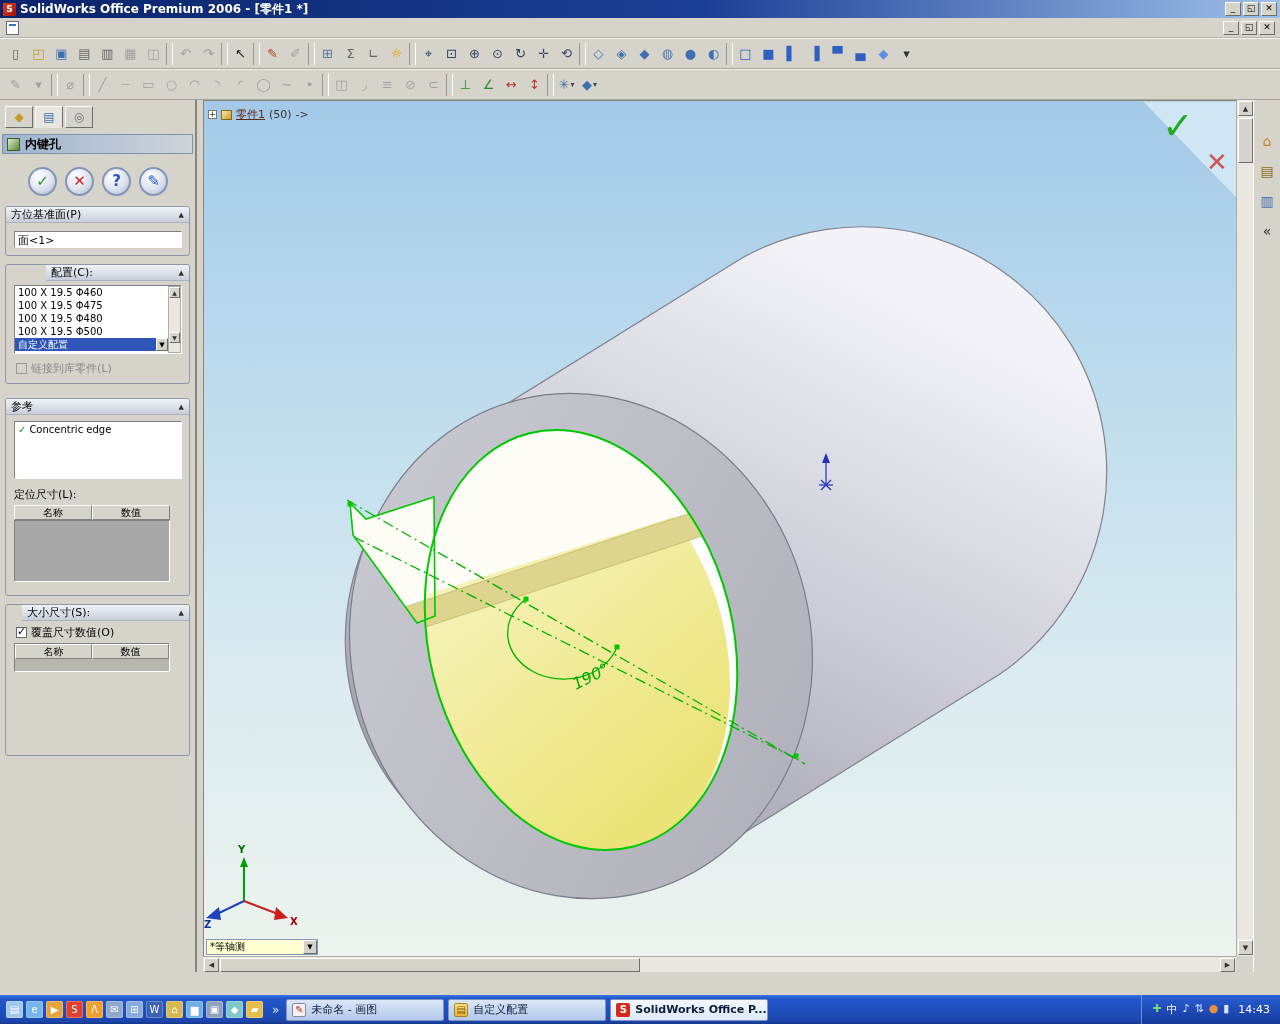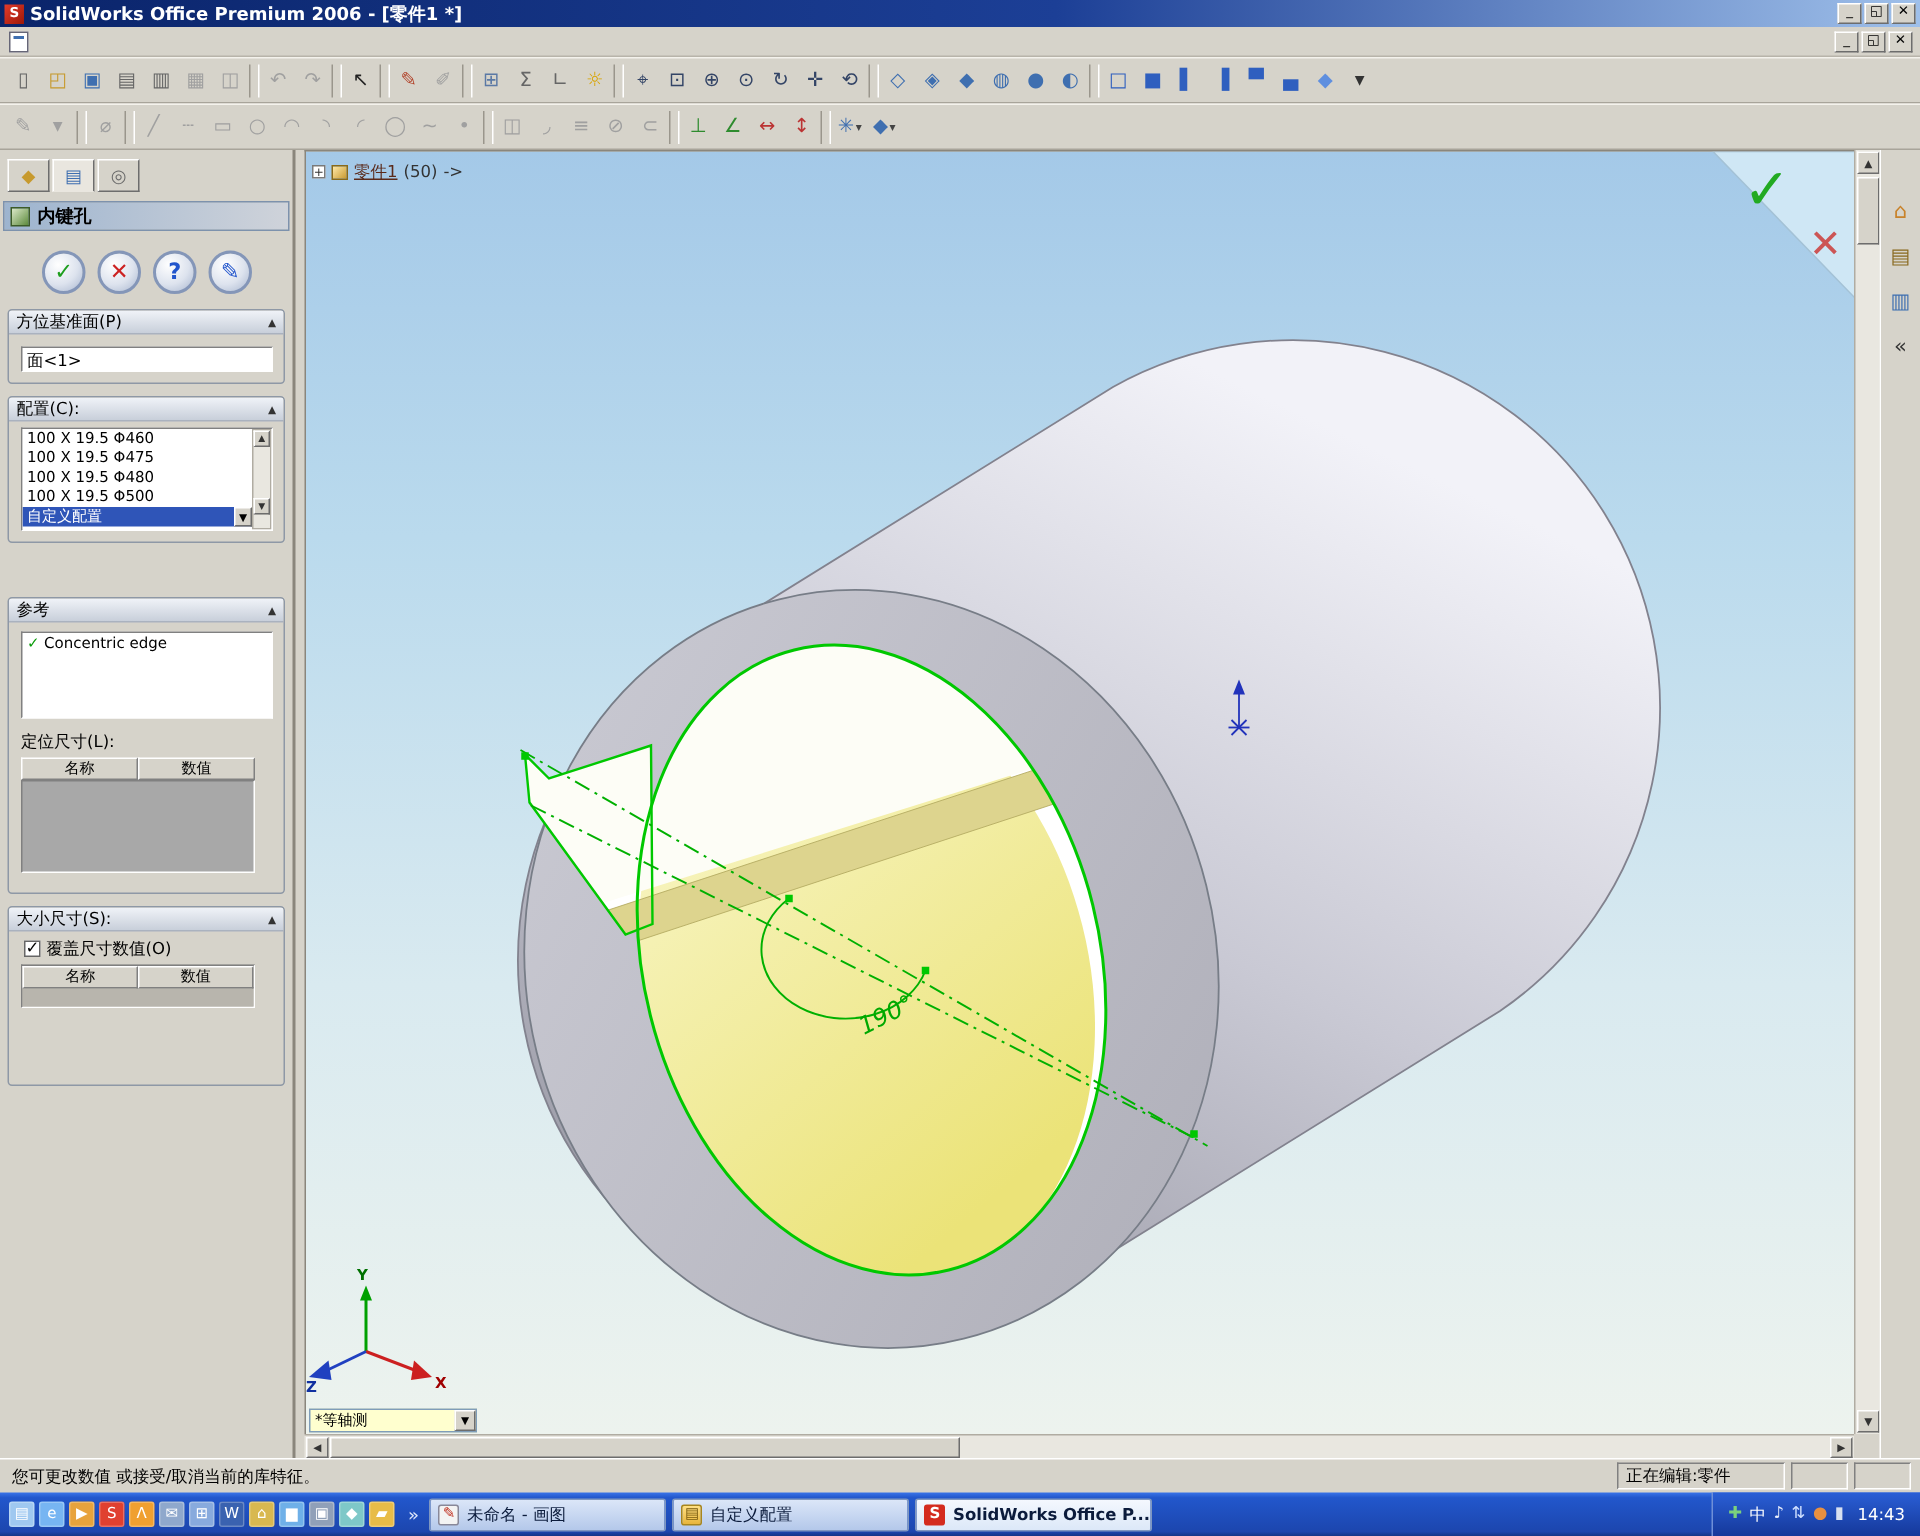--- a/index.html
+++ b/index.html
@@ -405,21 +405,21 @@
         <div class="pm-act" style="color: rgb(34, 85, 204);">✎</div>
       </div>
 
     <div class="pm-section" style="top:106px;height:50px;">
       <div class="pm-sec-header">
         <span>方位基准面(P)</span>
       </div>
       <div class="pm-field inset" style="top:24px;">面&lt;1&gt;</div>
     </div>
 
-    <div class="pm-section" style="top:164px;height:98px;">
+    <div class="pm-section" style="top:164px;height:120px;padding-left:40px;">
       <div class="pm-sec-header">
         <span>配置(C):</span>
       </div>
       <div class="cfg-list inset">
         <div class="cfg-rows" id="cfg-rows">
             <div class="cfg-row">
               <span>100 X 19.5 Φ460</span>
             </div>
             <div class="cfg-row">
               <span>100 X 19.5 Φ475</span>
@@ -457,21 +457,21 @@
       <div class="pm-label" style="top:88px;">定位尺寸(L):</div>
       <div class="mini-table" style="top:106px;">
         <div class="th-row">
           <div class="th">名称</div>
           <div class="th">数值</div>
         </div>
         <div class="tbl-body-empty"></div>
       </div>
     </div>
 
-    <div class="pm-section" style="top:504px;height:120px;">
+    <div class="pm-section" style="top:504px;height:152px;padding-left:16px;">
       <div class="pm-sec-header">
         <span>大小尺寸(S):</span>
       </div>
       <div class="chk-row" style="left:10px;top:20px;">
         <span class="chk checked"></span>
         <span>覆盖尺寸数值(O)</span>
       </div>
       <div class="mini-table sz-wrap" style="top:38px;">
         <div class="th-row">
           <div class="th">名称</div>
@@ -582,26 +582,20 @@
   </div>
   <div class="sb-corner"></div>
 
   <div class="taskpane" id="taskpane">
       <div class="tp-icon" style="color: rgb(200, 130, 42);">⌂</div>
       <div class="tp-icon" style="color: rgb(138, 106, 32);">▤</div>
       <div class="tp-icon" style="color: rgb(63, 111, 176);">▥</div>
       <div class="tp-icon" style="color: rgb(51, 51, 51);">«</div>
     </div>
 
-  <div class="statusbar">
-    <span class="status-msg">您可更改数值 或接受/取消当前的库特征。</span>
-    <span class="status-cell" style="right:90px;width:112px;">正在编辑:零件</span>
-    <span class="status-cell" style="right:48px;width:38px;"></span>
-    <span class="status-cell" style="right:6px;width:38px;"></span>
-  </div>
 
   <div class="taskbar">
     <div class="ql" id="quick-launch">
         <div class="ql-icon" style="background: rgb(159, 200, 240);">▤</div>
         <div class="ql-icon" style="background: rgb(119, 181, 242);">e</div>
         <div class="ql-icon" style="background: rgb(232, 163, 60);">▶</div>
         <div class="ql-icon" style="background: rgb(224, 64, 48);">S</div>
         <div class="ql-icon" style="background: rgb(240, 160, 48);">Λ</div>
         <div class="ql-icon" style="background: rgb(143, 168, 204);">✉</div>
         <div class="ql-icon" style="background: rgb(136, 170, 221);">⊞</div>

